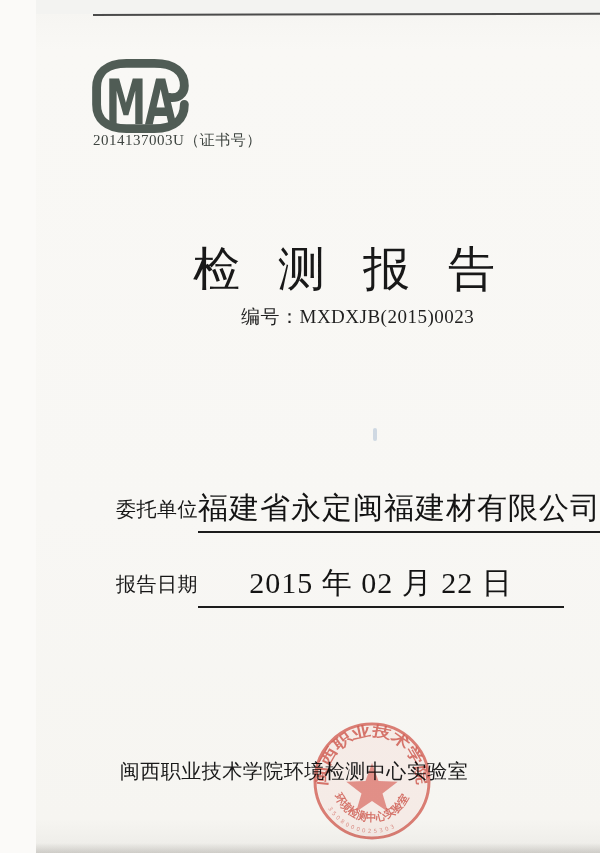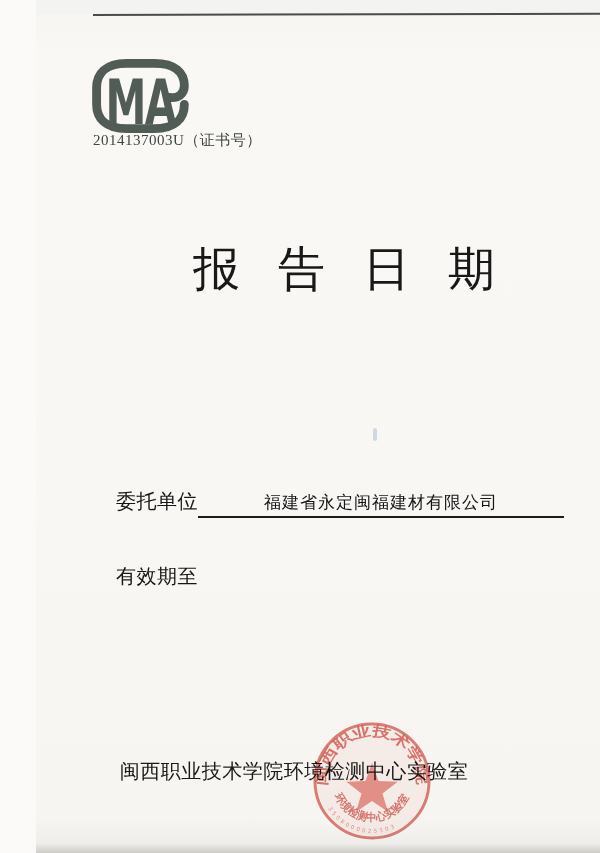--- a/index.html
+++ b/index.html
@@ -34,31 +34,31 @@
     position:absolute;left:157px;top:238px;
     font-size:47px;color:#181818;letter-spacing:38px;white-space:nowrap;
     font-weight:500;
   }
   .report-no{
     position:absolute;left:205px;top:304px;
     font-size:19px;color:#1f1f1f;white-space:nowrap;letter-spacing:0.5px;
   }
   .field-row{
     position:absolute;left:80px;width:448px;
-    display:flex;align-items:flex-end;
+    display:flex;align-items:center;
   }
   .field-row.row-client{top:488px;}
   .field-row.row-date{top:563px;}
   .field-label{
     font-size:20px;color:#161616;white-space:nowrap;
     flex:0 0 auto;padding-bottom:3px;letter-spacing:0.5px;
   }
   .field-value{
     flex:1 1 auto;text-align:center;
-    font-size:17px;color:#141414;white-space:nowrap;
+    font-size:30px;color:#141414;white-space:nowrap;
     border-bottom:2px solid #1c1c1c;
     padding-bottom:2px;letter-spacing:1px;
   }
   .footer-lab{
     position:absolute;left:0;top:758px;width:516px;
     text-align:center;font-size:20px;color:#191919;
     letter-spacing:0.5px;white-space:nowrap;box-sizing:border-box;
   }
   .stamp{
     position:absolute;left:266px;top:711px;width:140px;height:140px;
@@ -83,30 +83,32 @@
 
   <svg class="cma-logo" viewBox="0 0 120 92" xmlns="http://www.w3.org/2000/svg">
     <path d="M 100 55 C 100 70 90 81 68 81 L 38 81 C 16 81 6 70 6 55 L 6 37
              C 6 22 16 11 38 11 L 68 11 C 90 11 100 21 100 35
              C 100 44 93 49 84 47.5" fill="none" stroke="#505c55" stroke-width="9.5" stroke-linecap="round"></path>
     <text transform="scale(0.88,1.35)" x="60" y="56.5" text-anchor="middle" font-family="'DejaVu Sans','Liberation Sans',sans-serif" font-weight="bold" font-size="50" fill="#505c55" letter-spacing="-2">MA</text>
   </svg>
 
   <div class="cert-no">2014137003U（证书号）</div>
 
-  <div class="report-title">报告日期</div>
+  <div class="report-title">检测报告</div>
 
+  <div class="report-no"><span>编号：</span><span>MXDXJB(2015)0023</span></div>
 
   <div class="field-row row-client">
     <span class="field-label">委托单位</span>
     <span class="field-value">福建省永定闽福建材有限公司</span>
   </div>
 
   <div class="field-row row-date">
-    <span class="field-label">有效期至</span>
+    <span class="field-label">报告日期</span>
+    <span class="field-value">2015 年 02 月 22 日</span>
   </div>
 
   <div class="footer-lab">闽西职业技术学院环境检测中心实验室</div>
 
   <svg class="stamp" viewBox="0 0 140 140" xmlns="http://www.w3.org/2000/svg">
     <defs>
       <path id="arcTop" d="M 25.7 77.8 A 45 45 0 1 1 114.3 77.8" fill="none"></path>
       <path id="arcBottom" d="M 32.4 83.7 A 40 40 0 0 0 107.6 83.7" fill="none"></path>
       <path id="arcSerial" d="M 25 96 A 52 52 0 0 0 115 96" fill="none"></path>
     </defs>

